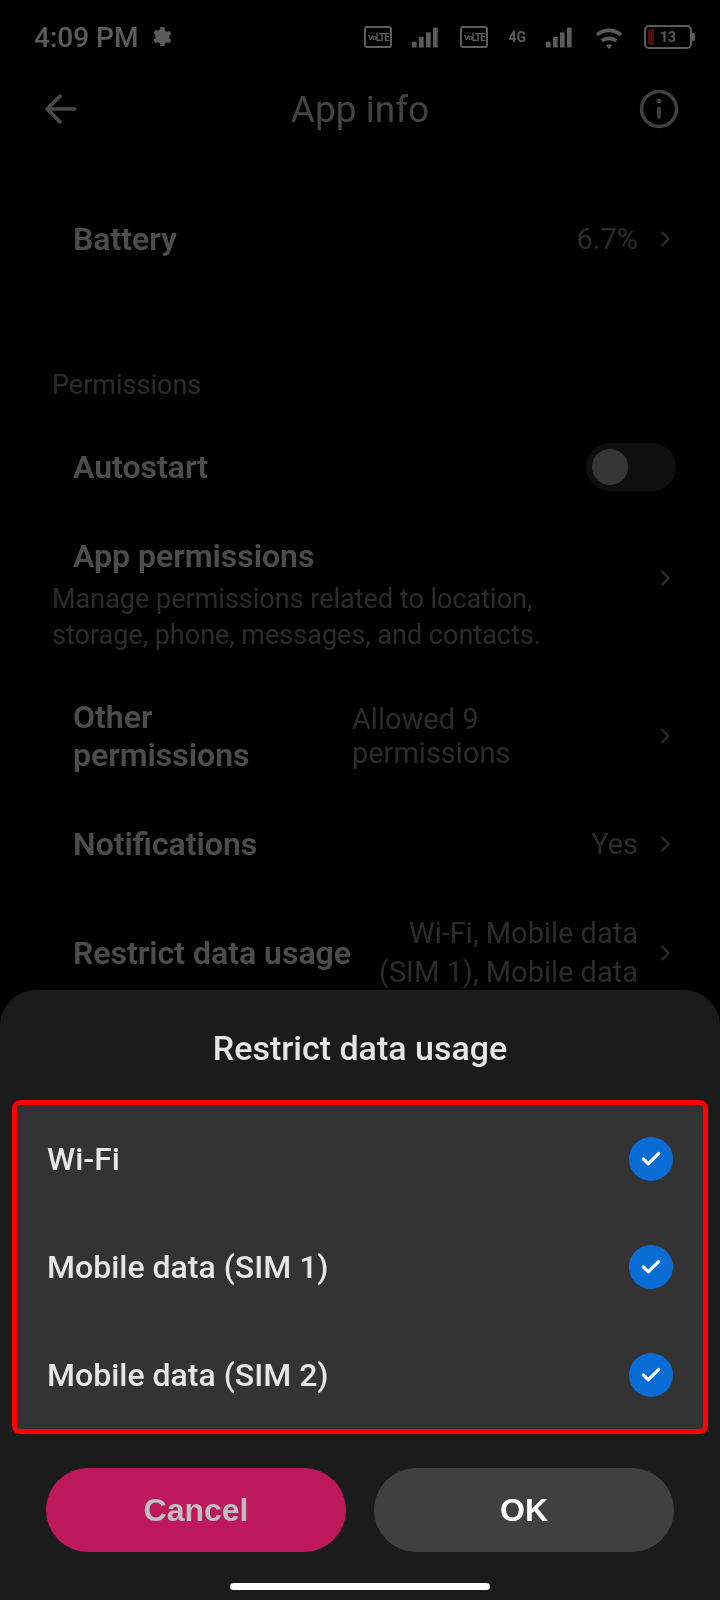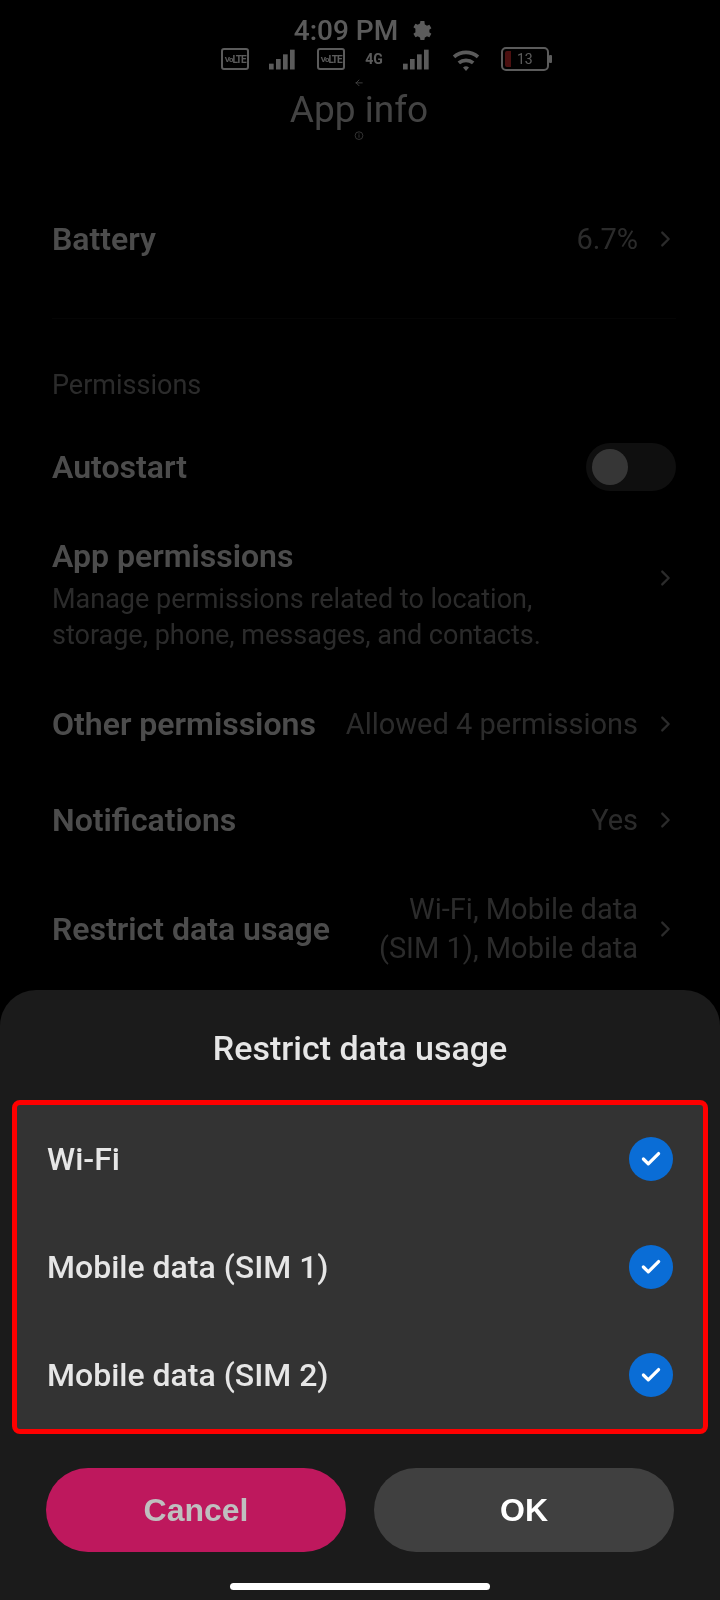--- a/index.html
+++ b/index.html
@@ -36,21 +36,21 @@
     }
     .lte span:first-child { font-size: 8px; }
     .batt {
       display: flex; align-items: center;
       border: 2px solid #fff;
       border-radius: 5px;
       width: 48px; height: 24px;
       position: relative;
       font-size: 14px;
       justify-content: center;
-      font-weight: 400;
+      font-weight: 700;
     }
     .batt::after {
       content: "";
       position: absolute;
       right: -5px;
       top: 6px;
       width: 3px;
       height: 8px;
       background: #fff;
       border-radius: 1px;
@@ -83,21 +83,21 @@
 
     
     .row {
       display: flex;
       align-items: center;
       justify-content: space-between;
       padding: 22px 44px 22px 52px;
       min-height: 96px;
       gap: 20px;
     }
-    .row-title { font-size: 32px; font-weight: 600; color: #d8d8d8; }
+    .row-title { font-size: 32px; font-weight: 600; color: #d8d8d8; margin-left: 21px; }
     .row-sub { font-size: 27px; color: #7a7a7a; margin-top: 6px; line-height: 1.35; }
     .row-value { font-size: 29px; color: #7a7a7a; display: flex; align-items: center; gap: 16px; }
     .chevron { width: 22px; height: 22px; }
 
     .divider { height: 1px; background: #111; margin: 20px 44px 20px 52px; }
 
     .section-header {
       font-size: 27px;
       color: #7a7a7a;
       padding: 30px 52px 18px 52px;
@@ -183,21 +183,21 @@
       position: absolute;
       bottom: 10px;
       left: 50%;
       transform: translateX(-50%);
       width: 260px;
       height: 7px;
       background: #fff;
       border-radius: 4px;
     }
 
-    .dim { opacity: 0.55; flex-direction: column; }
+    .dim { opacity: 0.55; }
   </style>
 </head>
 <body>
 
 <div class="status-bar dim">
   <div class="status-left">
     <span class="status-time">4:09 PM</span>
     <svg class="gear-icon" viewBox="0 0 24 24">
       <path fill="#fff" d="M12 8a4 4 0 100 8 4 4 0 000-8zm9.4 4a7.7 7.7 0 00-.1-1.2l2.1-1.6-2-3.5-2.5 1a7.6 7.6 0 00-2.1-1.2L16.4 2h-4l-.4 2.5a7.6 7.6 0 00-2.1 1.2l-2.5-1-2 3.5 2.1 1.6A7.7 7.7 0 007.4 12c0 .4 0 .8.1 1.2l-2.1 1.6 2 3.5 2.5-1c.6.5 1.3.9 2.1 1.2l.4 2.5h4l.4-2.5c.8-.3 1.5-.7 2.1-1.2l2.5 1 2-3.5-2.1-1.6c.1-.4.1-.8.1-1.2z"></path>
     </svg>
@@ -275,21 +275,21 @@
       <div class="row-sub">Manage permissions related to location, storage, phone, messages, and contacts.</div>
     </div>
     <svg class="chevron" viewBox="0 0 24 24" style="margin-top:30px;">
       <path d="M9 5l7 7-7 7" stroke="#7a7a7a" stroke-width="2.5" fill="none" stroke-linecap="round" stroke-linejoin="round"></path>
     </svg>
   </div>
 
   <div class="row">
     <div class="row-title">Other permissions</div>
     <div class="row-value">
-      <span>Allowed 4 permissions</span>
+      <span>Allowed 9 permissions</span>
       <svg class="chevron" viewBox="0 0 24 24">
         <path d="M9 5l7 7-7 7" stroke="#7a7a7a" stroke-width="2.5" fill="none" stroke-linecap="round" stroke-linejoin="round"></path>
       </svg>
     </div>
   </div>
 
   <div class="row">
     <div class="row-title">Notifications</div>
     <div class="row-value">
       <span>Yes</span>

